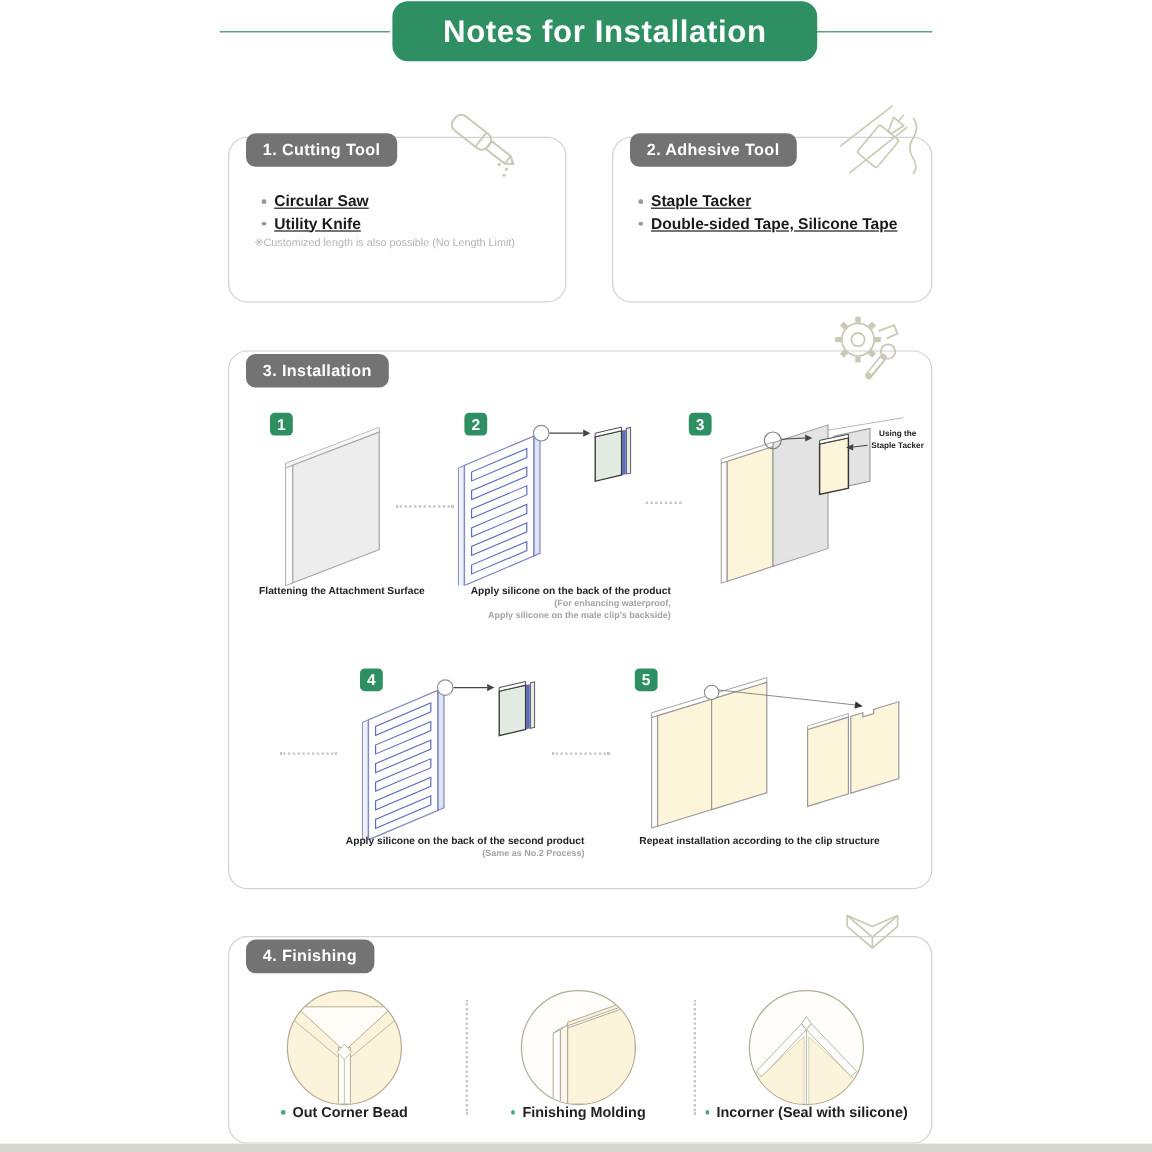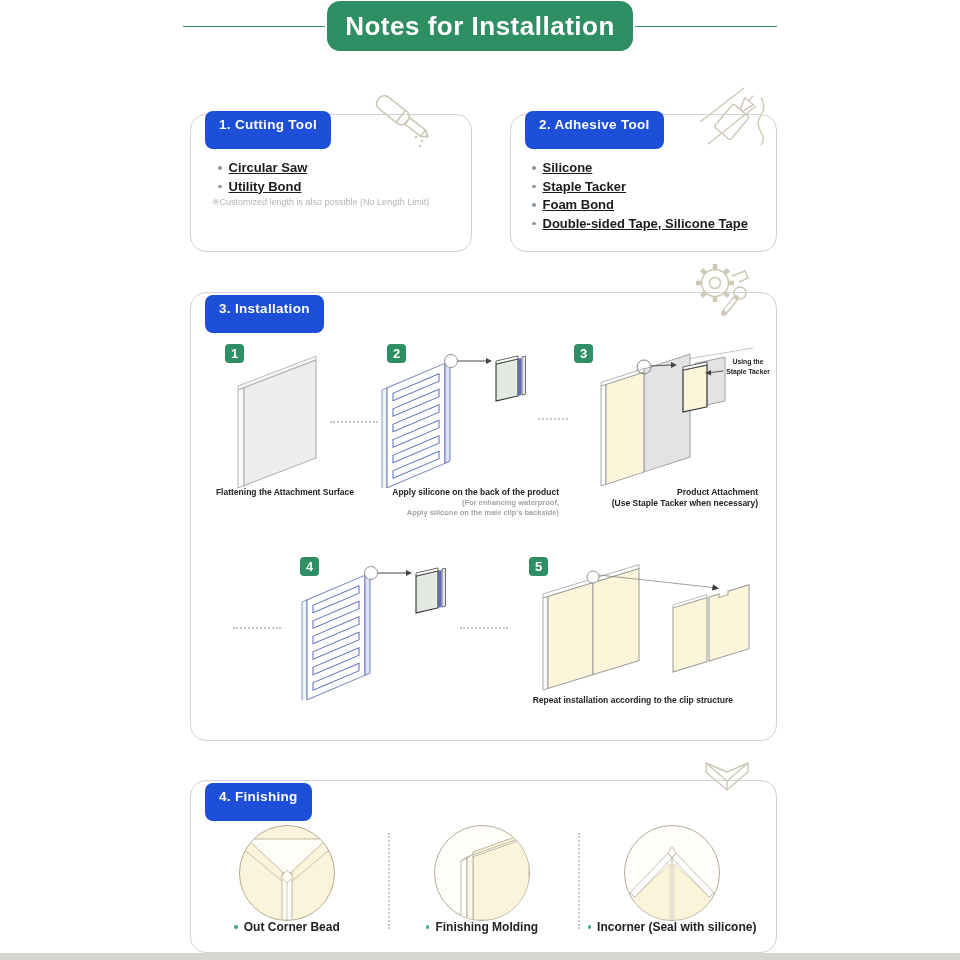--- a/index.html
+++ b/index.html
@@ -3,32 +3,32 @@
 <meta charset="utf-8">
 <style>
   html,body{margin:0;padding:0;background:#ffffff;}
   #page{position:relative;width:960px;height:960px;background:#ffffff;overflow:hidden;
         font-family:"Liberation Sans","DejaVu Sans",sans-serif;}
 
   
   .hline{position:absolute;height:0;border-top:1.5px solid #2e8f63;top:26px;}
   .hline.left{left:183px;width:142px;}
   .hline.right{left:635px;width:142px;}
-  .header-pill{position:absolute;left:327px;top:1px;width:306px;height:50px;background:#2e8f63;
+  .header-pill{position:absolute;left:327px;top:1px;width:354px;height:50px;background:#2e8f63;
                border-radius:13px;display:flex;align-items:center;justify-content:center;
                color:#fff;font-size:26px;font-weight:bold;letter-spacing:.5px;}
 
   
   .box{position:absolute;border:1.5px solid #d2d2d2;border-radius:16px;background:#fff;}
   #box-cutting{left:190px;top:114px;width:280px;height:136px;}
   #box-adhesive{left:510px;top:114px;width:265px;height:136px;}
   #box-install{left:190px;top:292px;width:585px;height:447px;}
   #box-finish{left:190px;top:780px;width:585px;height:171px;}
 
-  .section-label{position:absolute;height:38px;line-height:28px;padding:0 14px;background:#1d4ed8;
+  .section-label{position:absolute;height:28px;line-height:28px;padding:0 14px;background:#737373;
                  color:#fff;font-size:13.5px;font-weight:bold;border-radius:8px;letter-spacing:.3px;z-index:3;}
 
   .list{position:absolute;z-index:2;}
   .list .item{font-size:13px;font-weight:bold;color:#1b1b1b;line-height:18.5px;white-space:nowrap;text-decoration:underline;}
   .dot{display:inline-block;width:3.5px;height:3.5px;border-radius:50%;background:#8e9aa4;
        vertical-align:2.5px;margin-right:7px;}
   .tdot{display:inline-block;width:3.5px;height:3.5px;border-radius:50%;background:#49a58f;
         vertical-align:2.5px;margin-right:6px;}
   .note{position:absolute;font-size:9px;color:#b4b4b4;white-space:nowrap;z-index:2;}
 
@@ -77,42 +77,40 @@
     </g>
     <g fill="#cdc7b6">
       <circle cx="46" cy="47" r="1.3"></circle>
         <circle cx="52" cy="51" r="1.3"></circle>
       <circle cx="57" cy="45" r="1.3"></circle>
         <circle cx="50" cy="56" r="1.3"></circle>
     </g>
   </svg>
   <div class="list" style="left:218px;top:159px;">
     <div class="item"><span class="dot"></span><span>Circular Saw</span></div>
-    <div class="item"><span class="dot"></span><span>Utility Bond</span></div>
+    <div class="item"><span class="dot"></span><span>Utility Knife</span></div>
   </div>
   <div class="note" style="left:212px;top:197px;">※Customized length is also possible (No Length Limit)</div>
 
   <div id="box-adhesive" class="box"></div>
   <div class="section-label" style="left:525px;top:111px;">2. Adhesive Tool</div>
   <svg class="tool-icon" style="left:698px;top:86px;" width="72" height="68" viewBox="0 0 72 68">
     <g fill="none" stroke="#cdc7b6" stroke-width="1.4" stroke-linejoin="round">
       <line x1="2" y1="36" x2="46" y2="2"></line>
       <line x1="10" y1="58" x2="58" y2="20"></line>
       <g transform="rotate(40 36 34)">
         <rect x="25" y="22" width="21" height="30" rx="2"></rect>
         <polygon points="30,10 41,10 37,22 34,22"></polygon>
         <line x1="35" y1="3" x2="35" y2="10"></line>
       </g>
       <path d="M63,12 c4,6 4,11 0,17 c-4,6 -4,11 0,17 c3,5 3,9 0,13"></path>
     </g>
   </svg>
   <div class="list" style="left:532px;top:159px;">
-    <div class="item"><span class="dot"></span><span>Silicone</span></div>
     <div class="item"><span class="dot"></span><span>Staple Tacker</span></div>
-    <div class="item"><span class="dot"></span><span>Foam Bond</span></div>
     <div class="item"><span class="dot"></span><span>Double-sided Tape, Silicone Tape</span></div>
   </div>
 
   <div id="box-install" class="box"></div>
   <div class="section-label" style="left:205px;top:295px;text-align:center;">3. Installation</div>
   <svg class="tool-icon" style="left:690px;top:260px;" width="66" height="64" viewBox="0 0 66 64">
     <g fill="none" stroke="#cdc7b6" stroke-width="1.5">
       <circle cx="25" cy="23" r="13.5"></circle>
       <circle cx="25" cy="23" r="5.5"></circle>
       <g stroke-width="4.5">
@@ -196,24 +194,20 @@
       <rect x="0" y="4" width="24" height="42" fill="#fcf5da" stroke="#333" stroke-width="1.2"></rect>
       <rect x="0" y="1" width="24" height="3" fill="#ffffff" stroke="#333" stroke-width="0.7"></rect>
     </g>
     <line x1="138" y1="29" x2="126" y2="30.5" stroke="#444" stroke-width="0.9"></line>
     <polygon points="126,28 120,31 126,33.5" fill="#444"></polygon>
   </svg>
   <div class="annot" style="left:721px;top:357px;">
     <div>Using the</div>
     <div>Staple Tacker</div>
   </div>
-  <div class="caption" style="left:568px;top:487px;width:190px;">
-    <div>Product Attachment</div>
-    <div>(Use Staple Tacker when necessary)</div>
-  </div>
 
   <div class="dotsep-h" style="left:233px;top:627px;width:48px;"></div>
   <div class="dotsep-h" style="left:460px;top:627px;width:48px;"></div>
 
   <div class="badge" style="left:300px;top:557px;">4</div>
   <svg class="diagram" style="left:296px;top:560px;" width="154" height="140" viewBox="0 0 154 140">
     <g transform="translate(6,42) skewY(-23)">
       <rect x="0" y="0" width="5" height="100" fill="#f0f2fa" stroke="#7f8cc0" stroke-width="0.8"></rect>
       <rect x="5" y="0" width="58" height="100" fill="#ffffff" stroke="#7f8cc0" stroke-width="1.2"></rect>
       <rect x="63" y="0" width="5" height="100" fill="#dfe3f2" stroke="#5b6dbe" stroke-width="0.8"></rect>
@@ -229,20 +223,24 @@
     <circle cx="75" cy="13" r="6.5" fill="#ffffff" stroke="#909090"></circle>
     <line x1="82" y1="13" x2="110" y2="13" stroke="#444" stroke-width="1"></line>
     <polygon points="110,10 116,13 110,16" fill="#444"></polygon>
     <g transform="translate(120,16) skewY(-13)">
       <rect x="26" y="-1" width="3.5" height="38" fill="#e8e8e8" stroke="#555" stroke-width="0.8"></rect>
       <rect x="22.5" y="0" width="3" height="37" fill="#5b6dbe"></rect>
       <rect x="0" y="0" width="22" height="37" fill="#e3eae1" stroke="#333" stroke-width="1.1"></rect>
       <rect x="0" y="-3" width="22" height="3" fill="#ffffff" stroke="#333" stroke-width="0.7"></rect>
     </g>
   </svg>
+  <div class="caption" style="left:277px;top:695px;width:210px;">
+    <div>Apply silicone on the back of the second product</div>
+    <div class="subcap">(Same as No.2 Process)</div>
+  </div>
 
   <div class="badge" style="left:529px;top:557px;">5</div>
   <svg class="diagram" style="left:533px;top:556px;" width="235" height="140" viewBox="0 0 235 140">
     <g transform="translate(10,42) skewY(-17)">
       <rect x="0" y="-4" width="96" height="4" fill="#ffffff" stroke="#999" stroke-width="0.7"></rect>
       <rect x="0" y="0" width="5" height="92" fill="#fbfbfb" stroke="#999" stroke-width="0.8"></rect>
       <rect x="5" y="0" width="45" height="92" fill="#fcf5da" stroke="#999" stroke-width="1"></rect>
       <rect x="50" y="0" width="46" height="92" fill="#fcf5da" stroke="#999" stroke-width="1"></rect>
     </g>
     <circle cx="60" cy="21" r="6" fill="#ffffff" stroke="#888" stroke-width="0.9"></circle>

